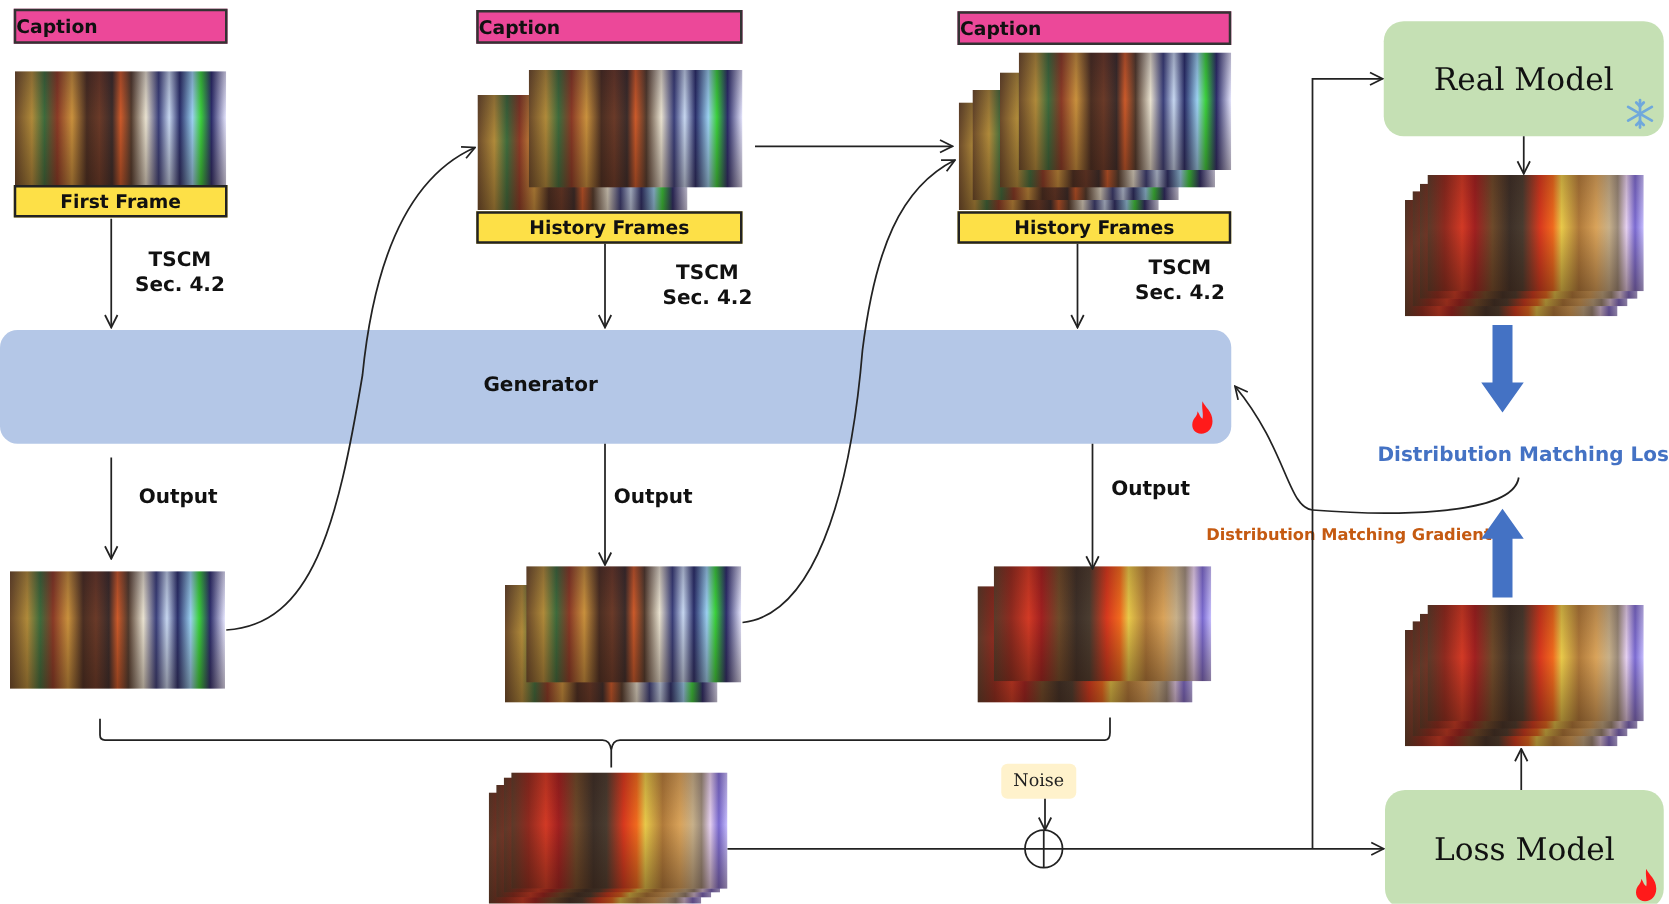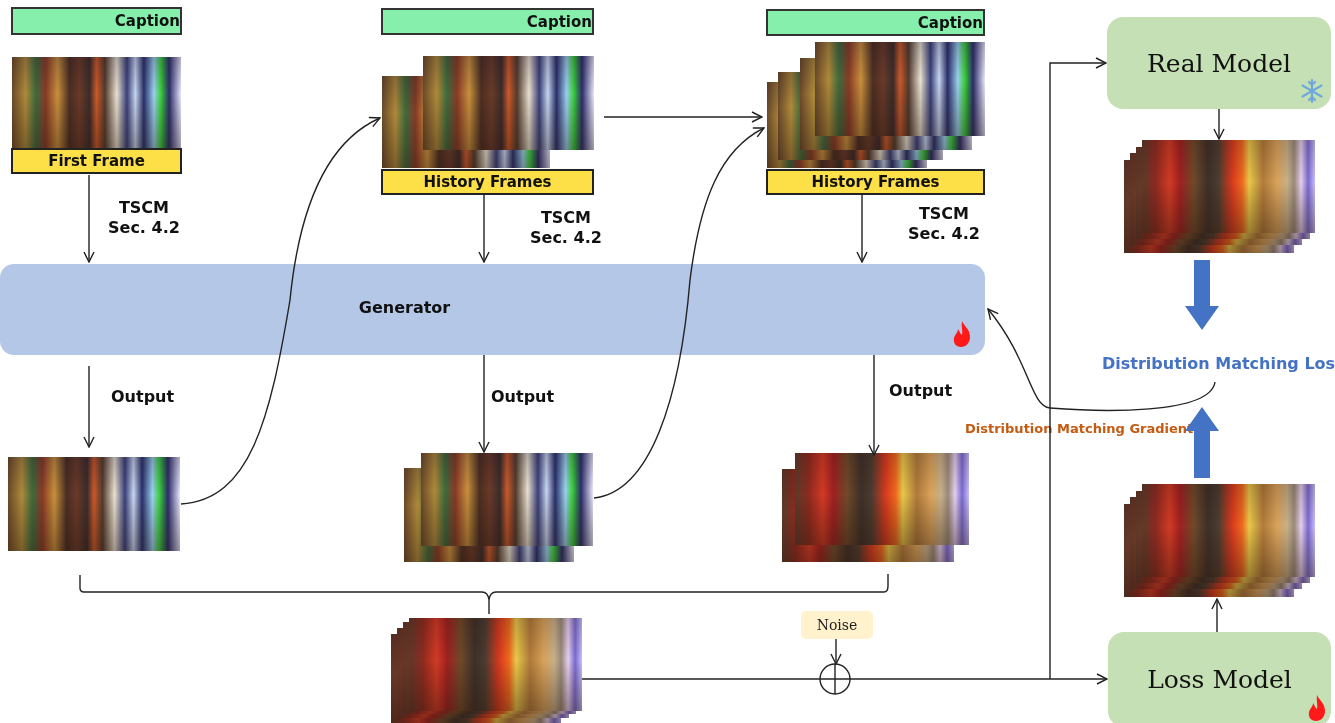--- a/index.html
+++ b/index.html
@@ -1,21 +1,21 @@
 <!DOCTYPE html>
 <html><head>
 <meta charset="utf-8">
 <style>
   html, body { margin:0; padding:0; background:#ffffff; }
   body { width:1335px; height:723px; position:relative; overflow:hidden;
          font-family:"DejaVu Sans", sans-serif; }
   .abs { position:absolute; }
-  .caption-box { position:absolute; background:#86efac; border:2px solid #333;
+  .caption-box { position:absolute; background:#ec4899; border:2px solid #333;
     box-sizing:border-box; font-weight:bold; font-size:15px; color:#111;
-    display:flex; align-items:center; justify-content:flex-end; }
+    display:flex; align-items:center; justify-content:flex-start; }
   .frame-label { position:absolute; background:#fde047; border:2px solid #222;
     box-sizing:border-box; font-weight:bold; font-size:15px; color:#111;
     display:flex; align-items:center; justify-content:center; }
   .label { position:absolute; font-weight:bold; font-size:16px; color:#111; line-height:20px; text-align:center; }
   .frame { position:absolute; overflow:hidden; }
   .scene { position:absolute; inset:0;
     background:
       linear-gradient(90deg, rgba(0,0,0,0) 0%, rgba(0,0,0,0) 100%),
       linear-gradient(180deg, rgba(20,10,30,0.25) 0%, rgba(0,0,0,0) 40%, rgba(30,15,10,0.35) 100%),
       linear-gradient(90deg,
@@ -25,25 +25,25 @@
   }
   .scene.red { background:
       linear-gradient(180deg, rgba(30,10,10,0.2) 0%, rgba(0,0,0,0) 45%, rgba(40,20,10,0.4) 100%),
       linear-gradient(90deg,
         #5a3b2a 0%, #8f2a1f 8%, #d23a25 16%, #a02020 22%, #6e4a2a 30%, #3d3028 38%,
         #4a3c30 44%, #d8391e 52%, #f06a1e 58%, #e8c94a 62%, #b07a3a 70%, #d9a35a 78%,
         #c7b08a 84%, #9a8a7a 88%, #e5d0f0 92%, #7a6ad0 96%, #c9c0ff 100%); }
   .gen-box { position:absolute; left:0; top:264px; width:985px; height:91px;
     background:#b4c7e7; border-radius:14px; }
   .gen-label { position:absolute; left:0; width:809px; top:298px; text-align:center;
-    font-weight:bold; font-size:16px; color:#111; }
+    font-weight:bold; font-size:16px; color:#111;padding-left:28px; }
   .model-box { position:absolute; background:#c5e0b4; border-radius:16px;
     display:flex; align-items:center; justify-content:center;
     font-family:"DejaVu Serif", serif; font-size:25px; color:#111; }
-  .noise-box { position:absolute; left:801px; top:611px; width:72px; height:28px;
+  .noise-box { position:absolute; left:801px; top:611px; width:60px; height:28px;
     background:#fff2cc; border-radius:5px; font-family:"DejaVu Serif", serif;
     font-size:14px; color:#222; display:flex; align-items:center; justify-content:center; }
   .dml { position:absolute; left:1102px; top:354px; font-weight:bold; font-size:16px; color:#4472c4; white-space:nowrap; }
   .dmg { position:absolute; left:965px; top:421px; font-weight:bold; font-size:13px; color:#c55a11; white-space:nowrap; }
   svg.overlay { position:absolute; left:0; top:0; }
 </style>
 </head>
 <body>
 
 <div class="caption-box" style="left:11px;top:7px;width:171px;height:28px;">

